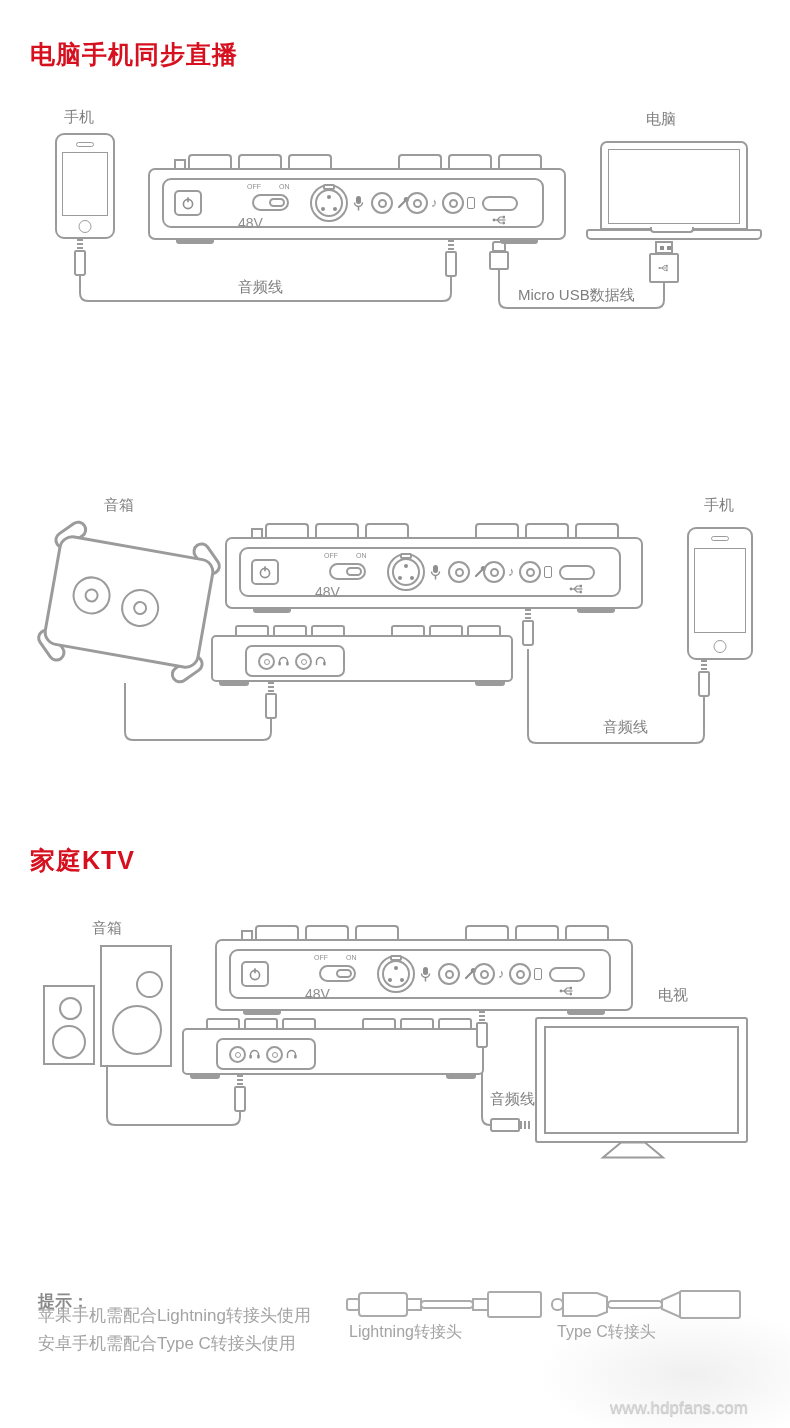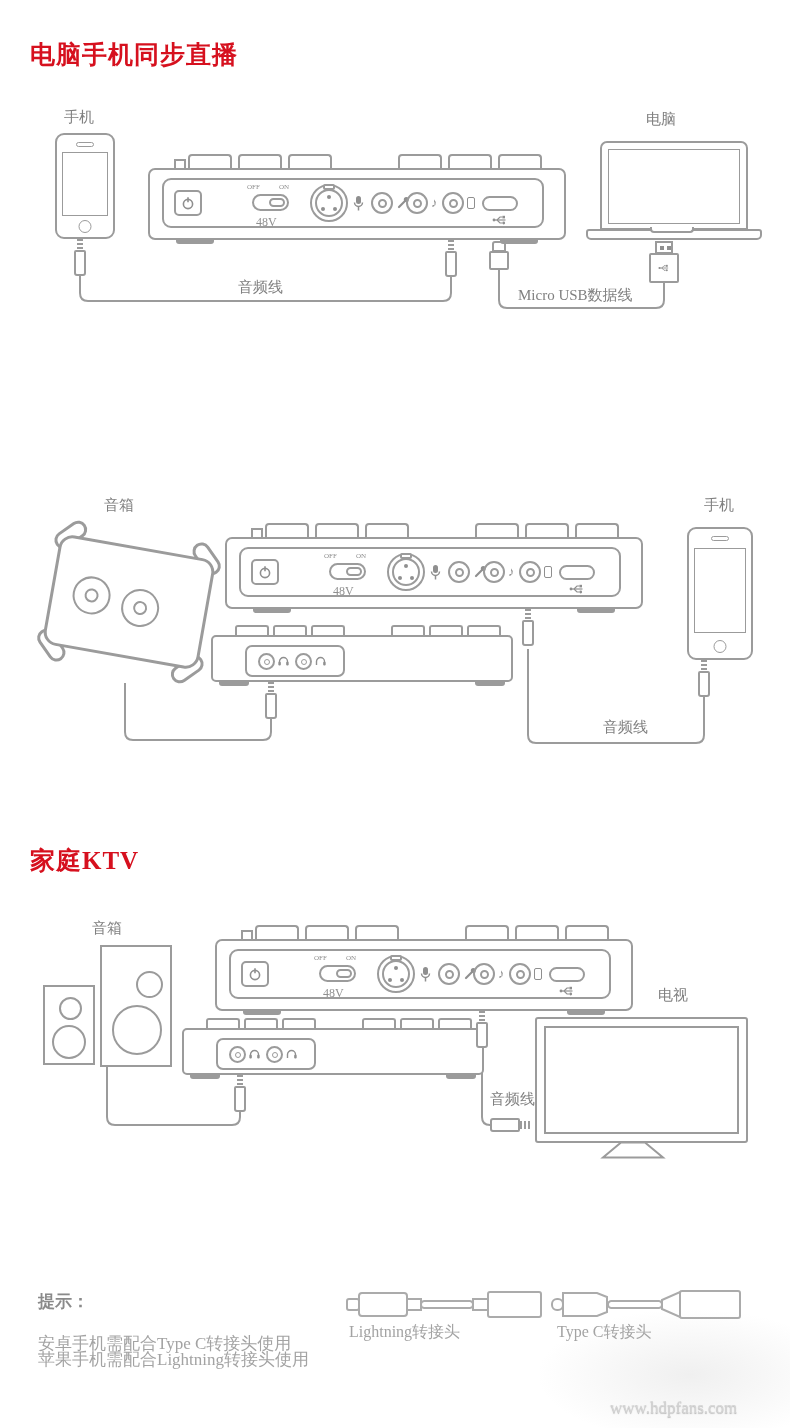--- a/index.html
+++ b/index.html
@@ -1,17 +1,17 @@
 <!DOCTYPE html>
 <html><head>
 <meta charset="utf-8">
 <style>
   html,body{margin:0;padding:0;background:#fff;}
   .canvas{position:relative;width:790px;height:1428px;background:#fff;overflow:hidden;
-          font-family:Liberation Serif, serif;}
+          font-family:Liberation Sans, sans-serif;}
   .abs{position:absolute;}
   .title{position:absolute;color:#d6101e;font-size:25px;font-weight:bold;letter-spacing:1px;}
   .lbl{position:absolute;color:#808080;font-size:15px;white-space:nowrap;}
   .lbl2{position:absolute;color:#a3a3a3;font-size:16px;white-space:nowrap;}
   svg{display:block;}
 
   
   .cables{position:absolute;left:0;top:0;width:790px;height:1428px;pointer-events:none;}
 
   
@@ -37,21 +37,21 @@
   .bp .foot{position:absolute;bottom:-4px;width:38px;height:5px;background:#9b9b9b;border-radius:0 0 3px 3px;}
   .bp .inset{position:absolute;left:12px;top:8px;width:382px;height:50px;border:2px solid #9b9b9b;
              border-radius:9px;box-sizing:border-box;}
   .bp .pwr{position:absolute;left:24px;top:20px;width:28px;height:26px;border:2px solid #9b9b9b;
            border-radius:5px;box-sizing:border-box;display:flex;align-items:center;justify-content:center;}
   .bp .sw-t{position:absolute;top:13px;font-size:7px;color:#8f8f8f;}
   .bp .tgl{position:absolute;left:102px;top:24px;width:37px;height:17px;border:2px solid #9b9b9b;
            border-radius:9px;box-sizing:border-box;}
   .bp .tgl i{position:absolute;right:2px;top:2px;width:16px;height:9px;border:2px solid #9b9b9b;
              border-radius:5px;box-sizing:border-box;}
-  .bp .v48{position:absolute;left:106px;top:45px;font-size:12px;color:#8f8f8f;text-align:center;}
+  .bp .v48{position:absolute;left:88px;top:45px;font-size:14px;color:#8f8f8f;text-align:center;}
   .bp .xlr{position:absolute;left:160px;top:14px;width:38px;height:38px;border:2px solid #9b9b9b;
            border-radius:50%;box-sizing:border-box;}
   .bp .xlr .ring{position:absolute;left:3px;top:3px;width:28px;height:28px;border:2px solid #9b9b9b;
                  border-radius:50%;box-sizing:border-box;}
   .bp .xlr .pin{position:absolute;width:4px;height:4px;background:#8f8f8f;border-radius:50%;}
   .bp .xlr .notch{position:absolute;left:11px;top:-2px;width:12px;height:6px;border:2px solid #9b9b9b;
                   background:#fff;border-radius:2px;box-sizing:border-box;}
   .bp .jack{position:absolute;top:22px;width:22px;height:22px;border:2px solid #9b9b9b;border-radius:50%;
             box-sizing:border-box;}
   .bp .jack i{position:absolute;left:4.5px;top:4.5px;width:9px;height:9px;border:2px solid #9b9b9b;
@@ -511,21 +511,21 @@
     </div>
 
   <div class="tv">
       <i></i>
     </div>
   <svg class="abs" style="left:588px;top:1141px" width="90" height="18" viewBox="0 0 90 18">
       <path d="M33 1.5h24l18 15H15z" fill="#fff" stroke="#9b9b9b" stroke-width="2"></path>
     </svg>
 
   <div class="tip-head">提示：</div>
-  <div class="tip-line" style="top:1348px">苹果手机需配合Lightning转接头使用</div>
+  <div class="tip-line" style="top:1304px">苹果手机需配合Lightning转接头使用</div>
   <div class="tip-line" style="top:1332px">安卓手机需配合Type C转接头使用</div>
 
   <svg class="abs" style="left:345px;top:1288px" width="200" height="33" viewBox="0 0 200 33">
     <g fill="none" stroke="#ababab" stroke-width="2">
       <rect x="2" y="11" width="12" height="11" rx="2"></rect>
       <rect x="14" y="5" width="48" height="23" rx="3"></rect>
       <rect x="62" y="11" width="14" height="11"></rect>
       <rect x="76" y="13" width="52" height="7" rx="3.5"></rect>
       <rect x="128" y="11" width="15" height="11"></rect>
       <rect x="143" y="4" width="53" height="25" rx="2"></rect>

